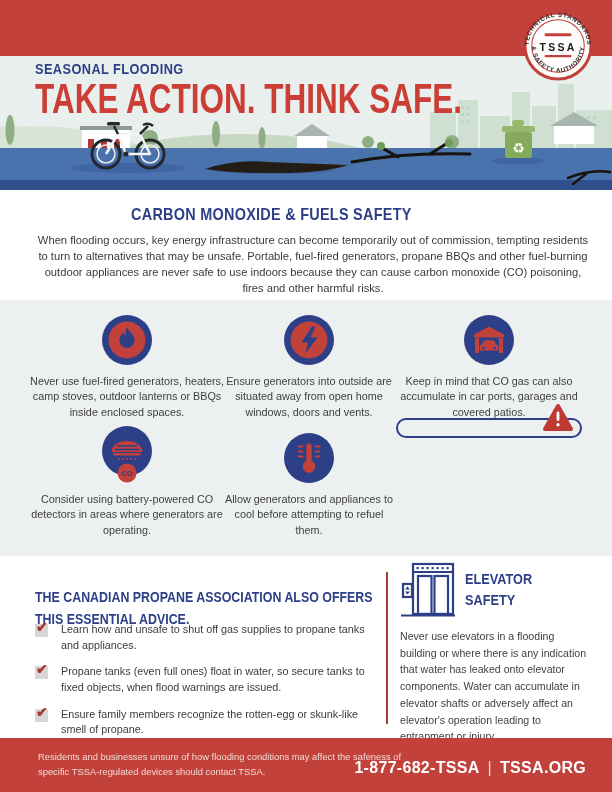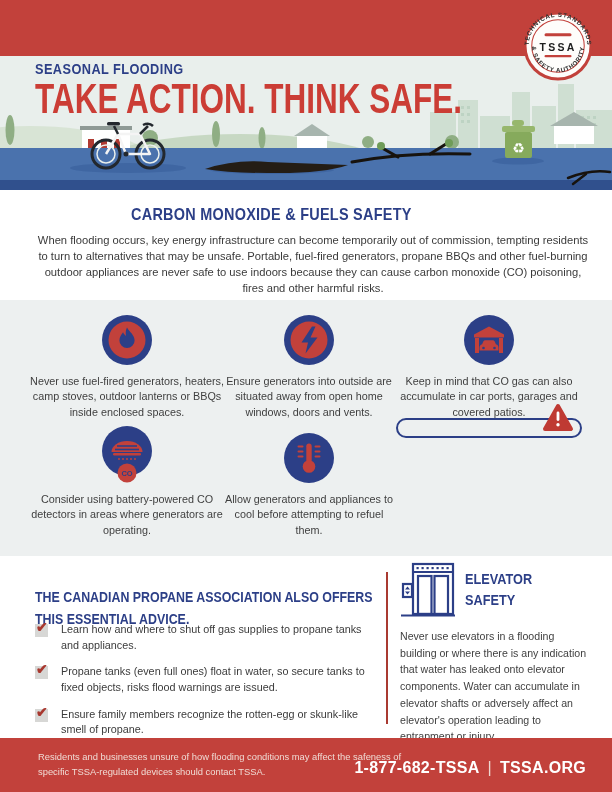--- a/index.html
+++ b/index.html
@@ -273,27 +273,27 @@
 
     <div class="prop-head-wrap">
       <div class="sechead2">THE CANADIAN PROPANE ASSOCIATION ALSO OFFERS THIS ESSENTIAL ADVICE.</div>
     </div>
 
     <div class="checklist">
       <div class="citem">
         <div class="cbx">
             <span>✔</span>
           </div>
-        <p>Learn how and where to shut off gas supplies to propane tanks and appliances.</p>
+        <p>Learn how and unsafe to shut off gas supplies to propane tanks and appliances.</p>
       </div>
       <div class="citem">
         <div class="cbx">
             <span>✔</span>
           </div>
-        <p>Propane tanks (even full ones) float in water, so secure tanks to fixed objects, risks flood warnings are issued.</p>
+        <p>Propane tanks (even full ones) float in water, so secure tanks to fixed objects, when flood warnings are issued.</p>
       </div>
       <div class="citem">
         <div class="cbx">
             <span>✔</span>
           </div>
         <p>Ensure family members recognize the rotten-egg or skunk-like smell of propane.</p>
       </div>
     </div>
 
     <div class="divider"></div>

